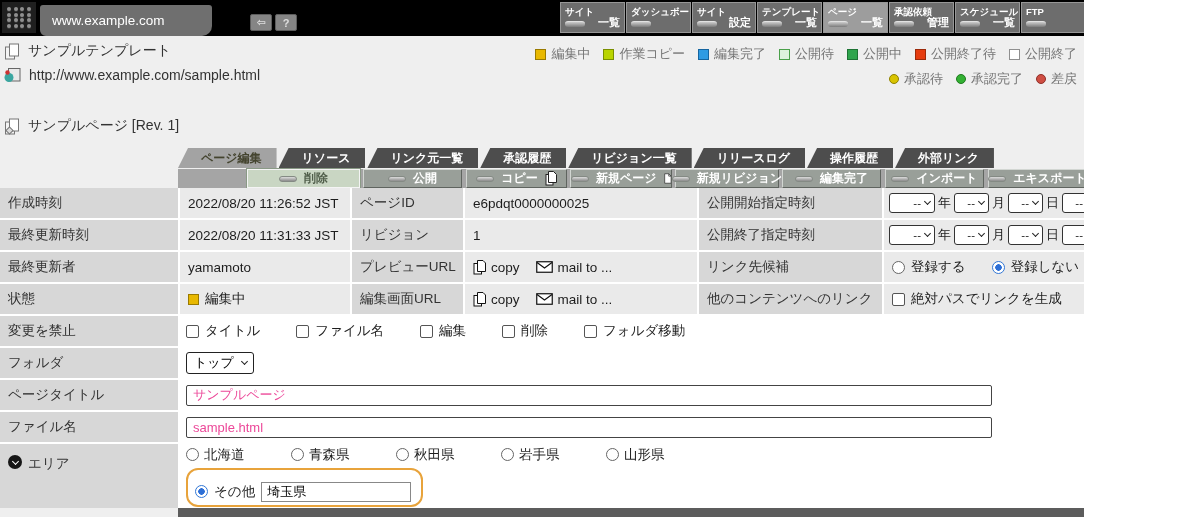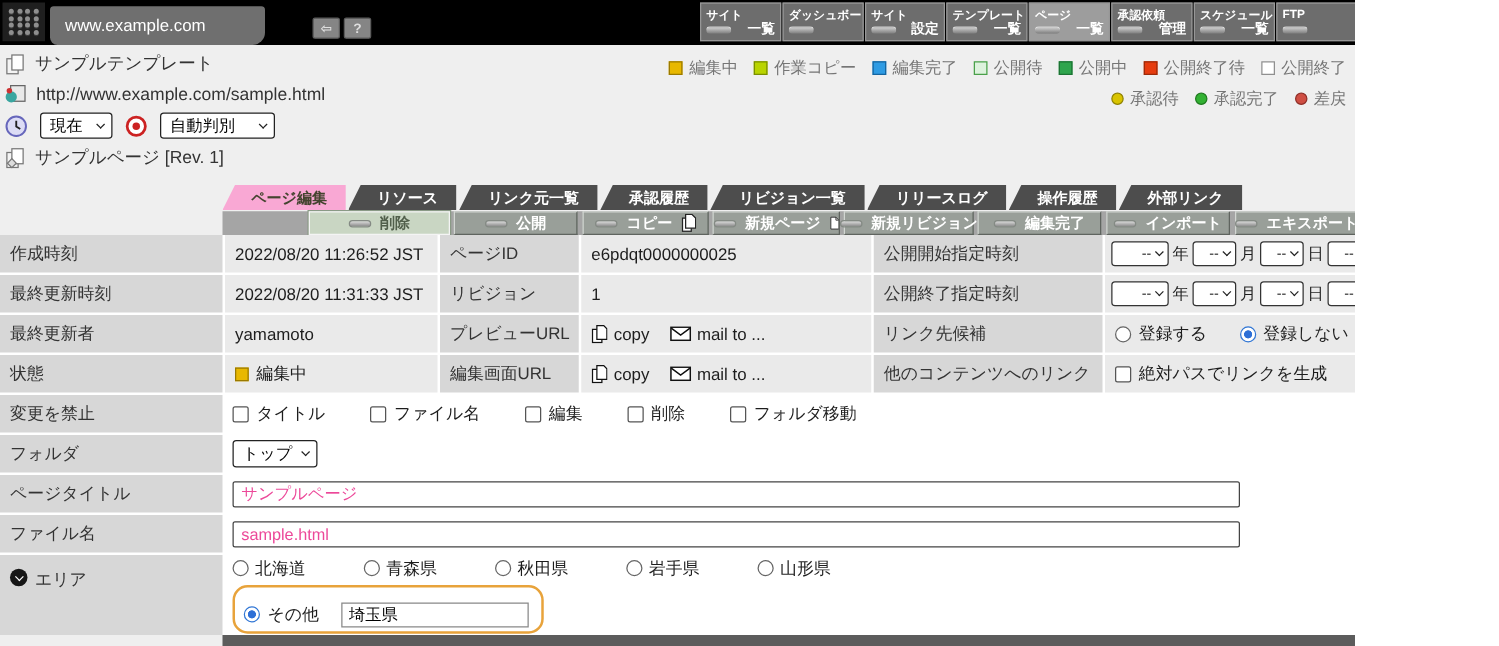--- a/index.html
+++ b/index.html
@@ -23,21 +23,21 @@
   .legend{position:absolute;right:7px;display:flex;align-items:center;gap:13px;font-size:13px;color:#757575;}
   .legend .item{display:flex;align-items:center;gap:5px;}
   .swatch{width:11px;height:11px;border:1px solid;display:inline-block;flex:0 0 auto;}
   .dotsw{width:10px;height:10px;border-radius:50%;border:1px solid;display:inline-block;flex:0 0 auto;}
   .fselect{display:inline-flex;align-items:center;justify-content:space-between;background:#fff;border:1.5px solid #222;border-radius:3px;height:21px;padding:0 6px 0 7px;font-size:13px;color:#000;gap:8px;}
   .chev{width:5px;height:5px;border-right:1.8px solid #222;border-bottom:1.8px solid #222;transform:rotate(45deg);margin-top:-3px;flex:0 0 auto;}
 
   
   .tabbar{position:absolute;left:178px;top:148px;height:20px;display:flex;}
   .tab{height:20px;line-height:20px;background:#4d4d4d;color:#fff;font-size:12px;font-weight:bold;padding:0 15px 0 23px;clip-path:polygon(10px 0,100% 0,100% 100%,0 100%);margin-right:2px;white-space:nowrap;}
-  .tab.active{background:#f9a8d4;color:#44442f;}
+  .tab.active{background:#a3a3a3;color:#44442f;}
 
   
   .toolbar{position:absolute;left:178px;top:169px;width:1012px;height:19px;background:#a5a5a5;}
   .tbtn{position:absolute;top:0;height:19px;background:#999f99;border:1px solid;border-color:#d2d6d2 #5f645f #5f645f #d2d6d2;color:#fff;font-size:12px;font-weight:bold;display:flex;align-items:center;justify-content:center;gap:7px;white-space:nowrap;}
   .tbtn .pill{width:18px;height:6px;border-radius:3px;background:linear-gradient(#dcdcdc,#8c8c8c);border:1px solid #848a84;flex:0 0 auto;}
   .tbtn.active{background:#c9d6c3;border-color:#f4f4f4;color:#515f4b;box-shadow:0 0 0 1px #8a9a86;}
   .floppy{position:absolute;left:1181px;top:170px;}
 
   
   .scroll-cap{position:absolute;left:1190px;top:169px;width:9px;height:21px;background:#f7f7f7;border-radius:2px;}
@@ -58,21 +58,21 @@
   .radio{width:13px;height:13px;border-radius:50%;border:1.5px solid #666;background:#fff;display:inline-block;flex:0 0 auto;}
   .radio.sel{border:1.5px solid #3277d5;background:radial-gradient(circle,#2d6fd6 0,#2d6fd6 3px,#fff 3.5px);}
   .cb{width:13px;height:13px;border:1.5px solid #555;border-radius:2px;background:#fff;display:inline-block;flex:0 0 auto;}
   .opt{display:inline-flex;align-items:center;gap:6px;}
   .statsq{width:11px;height:11px;border:1px solid;display:inline-block;flex:0 0 auto;}
   input.text{width:806px;height:21px;border:1.5px solid #444;border-radius:2px;background:#fff;font-size:13px;padding:0 6px;font-family:inherit;color:#ec4899;}
   input.other{width:150px;height:20px;border:1px solid #888;background:#fff;font-size:13px;padding:0 5px;font-family:inherit;color:#000;}
   .area-cell{flex-direction:column;align-items:flex-start;justify-content:center;gap:4px;padding:5px 0 5px 6px;}
   .area-line{display:flex;align-items:center;text-align:center;}
   .aopt{width:105px;display:flex;align-items:center;gap:5px;font-size:13.5px;}
-  .other-box{display:inline-flex;align-items:center;gap:18px;border:2px solid #e8a33b;border-radius:12px;padding:12px 10px 3px 7px;}
+  .other-box{display:inline-flex;align-items:center;gap:6px;border:2px solid #e8a33b;border-radius:12px;padding:12px 10px 3px 7px;}
   .tgl{width:14px;height:14px;border-radius:50%;background:#161616;display:inline-flex;align-items:center;justify-content:center;flex:0 0 auto;}
   .tgl .chev{border-color:#fff;margin-top:-2px;}
   .bottombar{position:absolute;left:178px;top:508px;width:1012px;height:9px;background:#5c5c5c;}
 </style>
 </head>
 <body>
 
 <div class="stage">
 
   <div class="topbar">
@@ -200,38 +200,20 @@
     <span class="item">
         <span class="dotsw" style="background: rgb(51, 177, 51); border-color: rgb(31, 122, 31);"></span>
         <span>承認完了</span>
       </span>
     <span class="item">
         <span class="dotsw" style="background: rgb(207, 78, 67); border-color: rgb(143, 47, 40);"></span>
         <span>差戻</span>
       </span>
   </div>
 
-  <div class="hrow" style="top:90px;gap:10px;">
-    <svg width="18" height="18" viewBox="0 0 18 18">
-        <circle cx="9" cy="9" r="7.8" fill="#dcdcf5" stroke="#6666bb" stroke-width="1.6"></circle>
-        <path d="M9 4.5v4.7l3.2 2" fill="none" stroke="#222" stroke-width="1.5"></path>
-      </svg>
-    <span class="fselect" style="width:58px;">
-        <span>現在</span>
-        <span class="chev"></span>
-      </span>
-    <svg width="18" height="18" viewBox="0 0 18 18">
-        <circle cx="9" cy="9" r="7.3" fill="#fff" stroke="#cc2222" stroke-width="2.2"></circle>
-        <circle cx="9" cy="9" r="3" fill="#cc2222"></circle>
-      </svg>
-    <span class="fselect" style="width:92px;">
-        <span>自動判別</span>
-        <span class="chev"></span>
-      </span>
-  </div>
 
   <div class="hrow" style="top:117px;">
     <svg width="16" height="17" viewBox="0 0 16 17">
         <rect x="1.5" y="4" width="9" height="12" fill="#f4f4f4" stroke="#777"></rect>
         <rect x="5.5" y="1" width="9" height="12" fill="#fff" stroke="#777"></rect>
         <rect x="3" y="10" width="5" height="5" fill="#ddd" stroke="#777" transform="rotate(45 5.5 12.5)"></rect>
       </svg>
     <span>サンプルページ [Rev. 1]</span>
   </div>
 

